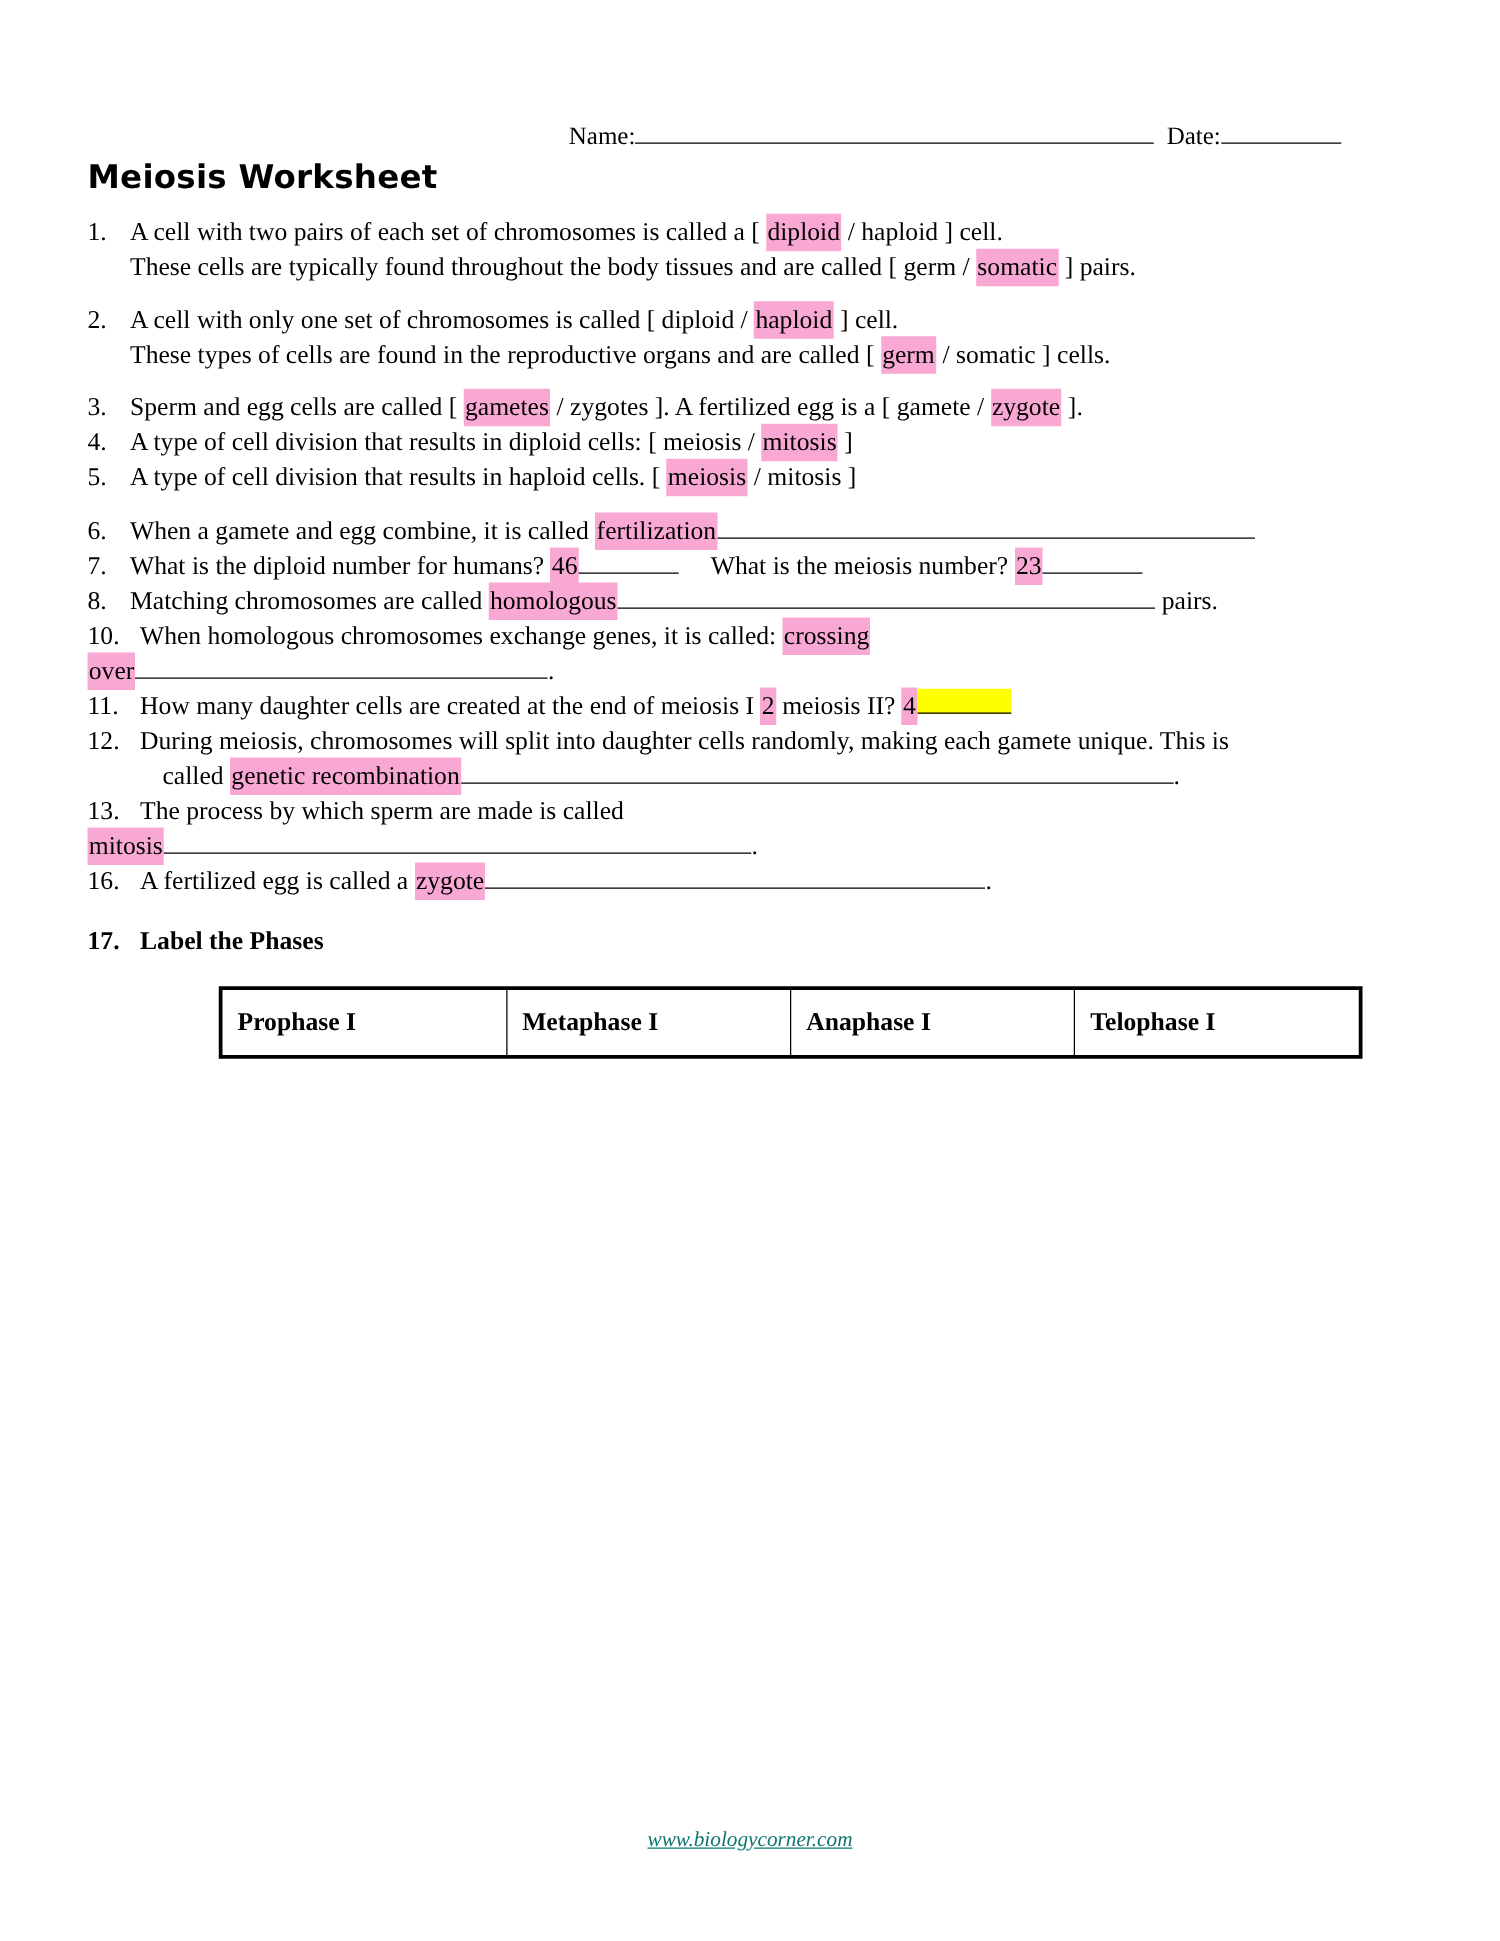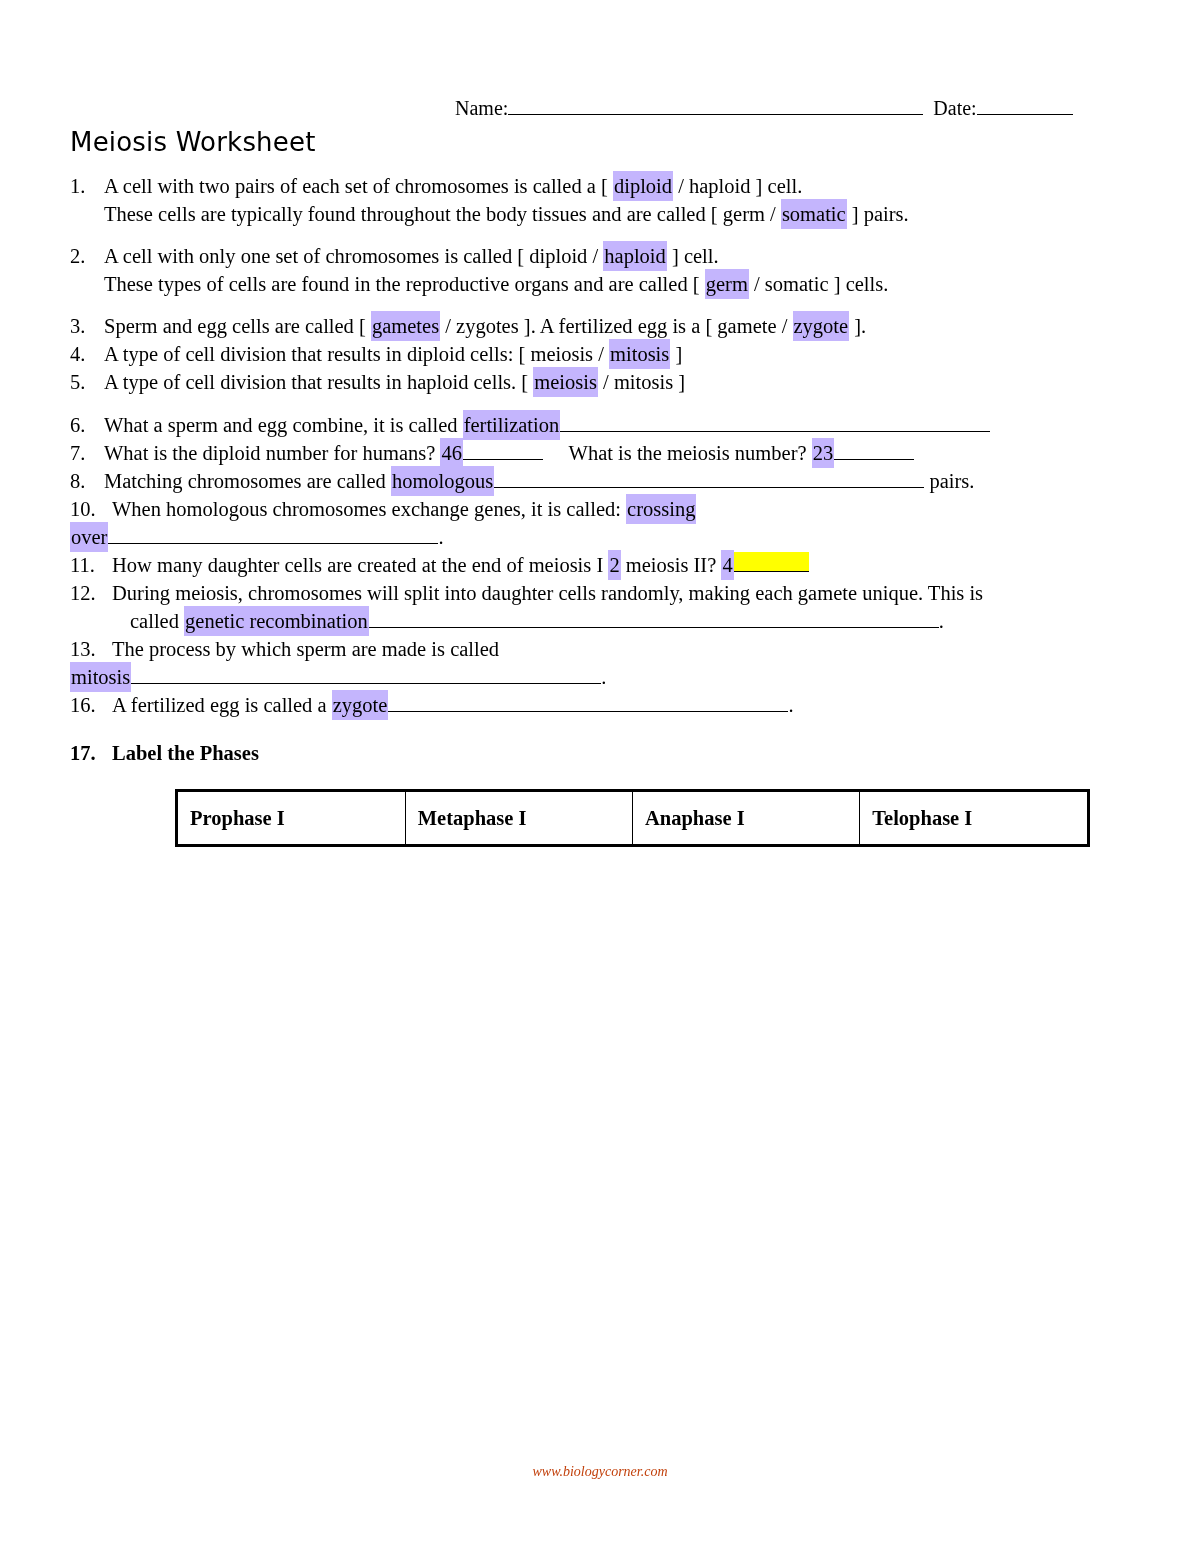--- a/index.html
+++ b/index.html
@@ -45,21 +45,21 @@
   .name-blank { width: 415px; margin-right: 2px; }
   .date-blank { width: 96px; }
   .hdr-date { margin-left: 8px; }
 
   .doc-title {
     position: absolute;
     top: 127px;
     left: 70px;
     font-family: "DejaVu Sans", "Liberation Sans", sans-serif;
     font-size: 26px;
-    font-weight: 400;
+    font-weight: 700;
     letter-spacing: 0.2px;
     white-space: nowrap;
   }
 
   
   .content {
     position: absolute;
     top: 172px;
     left: 70px;
     width: 1065px;
@@ -79,21 +79,21 @@
 
   .num {
     display: inline-block;
     width: 34px;
   }
   .num.wide { width: 42px; }
   .indent { display: inline-block; width: 34px; }
   .indent.deep { display: inline-block; width: 60px; }
 
   .hl {
-    background: #c4b5fd;
+    background: #f9a8d4;
     padding: 4px 1px;
   }
   .hl-line {
     background: #ffff00;
     border-bottom: 1.5px solid #000;
     display: inline-block;
     height: 19px;
     vertical-align: baseline;
   }
 
@@ -146,23 +146,24 @@
 
   
   .footer {
     position: absolute;
     left: 0;
     right: 0;
     top: 1462px;
     text-align: center;
   }
   .footer a, .footer span.link {
-    color: #c2410c;
+    color: #0f766e;
+    text-decoration: underline;
     font-style: italic;
-    font-size: 14px;
+    font-size: 17px;
     font-family: "Liberation Serif", "DejaVu Serif", serif;
   }
 </style>
 </head>
 <body>
 
 <div class="page">
 
   <div class="header-row">
     <span class="hdr-label">Name:</span>
@@ -197,21 +198,21 @@
       <span class="q-line"><span class="num">4.</span><span>A type of cell division that results in diploid cells:  [ meiosis / </span><span class="hl">mitosis</span><span> ]</span></span>
     </div>
 
     <div class="q">
       <span class="q-line"><span class="num">5.</span><span>A type of cell division that results in haploid cells.  [ </span><span class="hl">meiosis</span><span> / mitosis ]</span></span>
     </div>
 
     <div class="gap-sm"></div>
 
     <div class="q">
-      <span class="q-line"><span class="num">6.</span><span>What a sperm and egg combine, it is called </span><span class="hl">fertilization</span><span class="ul w-430"></span></span>
+      <span class="q-line"><span class="num">6.</span><span>When a gamete and egg combine, it is called </span><span class="hl">fertilization</span><span class="ul w-430"></span></span>
     </div>
 
     <div class="q">
       <span class="q-line"><span class="num">7.</span><span>What is the diploid number for humans? </span><span class="hl">46</span><span class="ul w-80"></span><span>&nbsp;&nbsp;&nbsp;&nbsp;&nbsp;</span><span>What is the meiosis number? </span><span class="hl">23</span><span class="ul w-80"></span></span>
     </div>
 
     <div class="q">
       <span class="q-line"><span class="num">8.</span><span>Matching chromosomes are called  </span><span class="hl">homologous</span><span class="ul w-430"></span><span> pairs.</span></span>
     </div>
 

